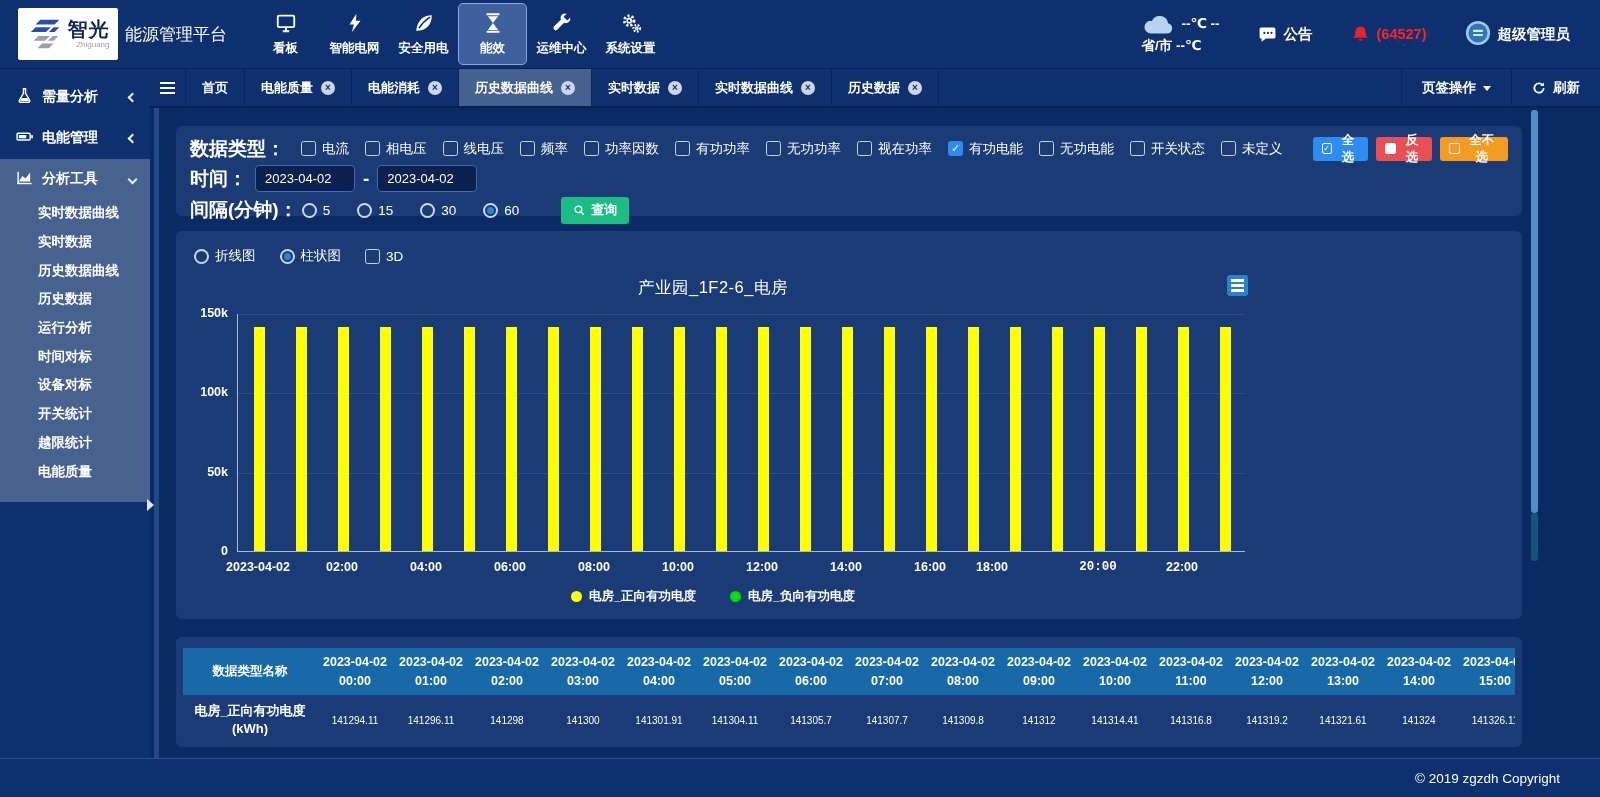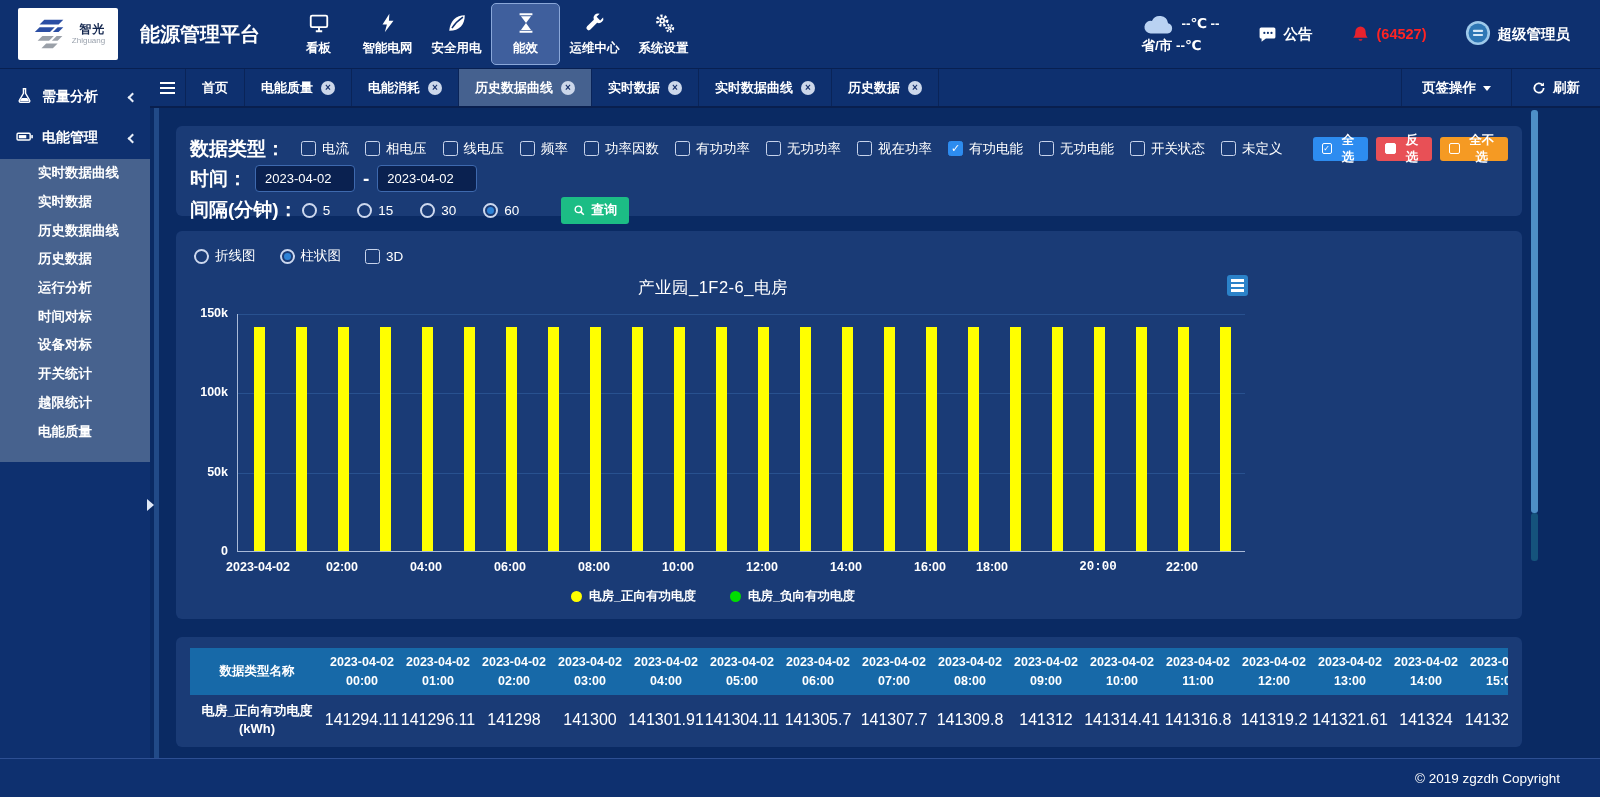--- a/index.html
+++ b/index.html
@@ -3,23 +3,23 @@
 <meta charset="utf-8">
 <style>
   *{margin:0;padding:0;box-sizing:border-box}
   html,body{width:1600px;height:797px;overflow:hidden}
   body{font-family:"Liberation Sans","DejaVu Sans",sans-serif;background:#0a2a63;color:#fff}
   
   .header{height:69px;background:#0e306f;display:flex;align-items:center;border-bottom:1px solid #082052}
   .logo-box{width:100px;height:52px;background:#fff;margin-left:18px;border-radius:2px;display:flex;align-items:center;justify-content:center;gap:3px;flex:0 0 auto}
   .logo-mark svg{width:38px;height:34px;display:block}
   .logo-text{display:flex;flex-direction:column;align-items:flex-end;line-height:1}
-  .logo-brand{color:#13264e;font-size:12px;font-weight:700;letter-spacing:1px}
+  .logo-brand{color:#13264e;font-size:20px;font-weight:700;letter-spacing:1px}
   .logo-sub{color:#9aa2ad;font-size:8px;margin-top:2px}
-  .app-title{font-size:20px;font-weight:700;margin-left:22px;white-space:nowrap}
+  .app-title{font-size:17px;font-weight:400;margin-left:7px;white-space:nowrap}
   .main-nav{display:flex;margin-left:24px;height:100%;align-items:stretch}
   .nav-item{width:69px;display:flex;flex-direction:column;align-items:center;justify-content:center;gap:6px;margin:3px 0;border-radius:5px;cursor:pointer}
   .nav-item.active{background:#3f5f9d;border:1px solid #8aa7d9}
   .nav-ico{height:22px;display:flex;align-items:center}
   .nav-ico svg{width:22px;height:22px;display:block}
   .nav-label{font-size:12.5px;font-weight:700;white-space:nowrap}
   .nav-right{margin-left:auto;display:flex;align-items:center;gap:38px;padding-right:30px}
   .weather{display:flex;flex-direction:column;font-weight:700;font-size:13.5px;line-height:1.45;align-items:flex-start}
   .weather-row1{display:flex;align-items:center;gap:6px}
   .weather-row1 svg{width:34px;height:24px}
@@ -88,29 +88,29 @@
   .chart-menu i{width:13px;height:2.4px;background:#fff;display:block}
   .plot{position:absolute;left:61px;top:45px;width:1008px;height:238px;border-left:1px solid #a9bad8;border-bottom:1px solid #a9bad8}
   .gridline{position:absolute;left:0;width:100%;height:1px;background:#28518f}
   .bar{position:absolute;bottom:0;width:11px}
   .ylab{position:absolute;width:52px;text-align:right;font-size:12.5px;font-weight:700}
   .xlab{position:absolute;top:291px;transform:translateX(-50%);font-size:12.5px;font-weight:700;white-space:nowrap}
   .legend{position:absolute;top:319px;left:0;width:100%;display:flex;justify-content:center;gap:34px}
   .lg-item{display:flex;align-items:center;gap:7px;font-size:12.5px;font-weight:700}
   .lg-dot{width:11px;height:11px;border-radius:50%}
   
-  .table-panel{height:110px;padding:11px 14px;overflow:hidden}
+  .table-panel{height:110px;padding:11px 7px;overflow:hidden}
   .tbl{overflow:hidden;width:100%}
   .tr{display:flex;width:max-content}
   .th,.td{flex:0 0 76px;text-align:center;white-space:nowrap}
   .th.first,.td.first{flex:0 0 134px}
   .tr.head{background:#1769a8;height:47px;align-items:center}
   .th{font-size:12.5px;font-weight:700;line-height:1.45}
   .tr.data{height:44px;align-items:center;margin-top:3px}
-  .td{font-size:16px}
+  .td{font-size:10px}
   .td.first{font-size:13px;font-weight:700;line-height:1.4}
   
   .vscroll{position:absolute;right:62px;top:41px;width:7px}
   .vscroll .thumb{height:403px;background:#4e8fc7;border-radius:3px}
   .vscroll .tail{height:48px;background:#15537c;border-radius:3px}
   .footer{height:39px;background:#0e306f;border-top:1px solid #2d4f93;display:flex;align-items:center;justify-content:flex-end;padding-right:40px;font-size:13.5px}
 </style>
 </head>
 <body>
 
@@ -247,20 +247,30 @@
         <span class="sb-ico"><svg viewBox="0 0 24 24">
             <rect x="1.5" y="7.5" width="18.5" height="9.5" rx="1.5" fill="none" stroke="#fff" stroke-width="2"></rect>
             <rect x="21.5" y="10" width="2.3" height="4.5" fill="#fff"></rect>
             <rect x="4" y="10" width="10.5" height="4.5" fill="#fff"></rect>
           </svg></span>
         <span>电能管理</span>
         <span class="grow"></span>
         <span class="chev left"></span>
       </div>
       <div class="sb-expanded">
+        <div class="sb-group">
+          <span class="sb-ico"><svg viewBox="0 0 24 24">
+              <path d="M3 4v17" stroke="#fff" stroke-width="2"></path>
+              <path d="M2 20.5h20" stroke="#fff" stroke-width="2"></path>
+              <path d="M4 17.5l5-7.5 4.5 3.5 6.5-8.5v12.5z" fill="#fff"></path>
+            </svg></span>
+          <span>分析工具</span>
+          <span class="grow"></span>
+          <span class="chev down"></span>
+        </div>
         <div class="sb-child">实时数据曲线</div>
         <div class="sb-child">实时数据</div>
         <div class="sb-child">历史数据曲线</div>
         <div class="sb-child">历史数据</div>
         <div class="sb-child">运行分析</div>
         <div class="sb-child">时间对标</div>
         <div class="sb-child">设备对标</div>
         <div class="sb-child">开关统计</div>
         <div class="sb-child">越限统计</div>
         <div class="sb-child">电能质量</div>

